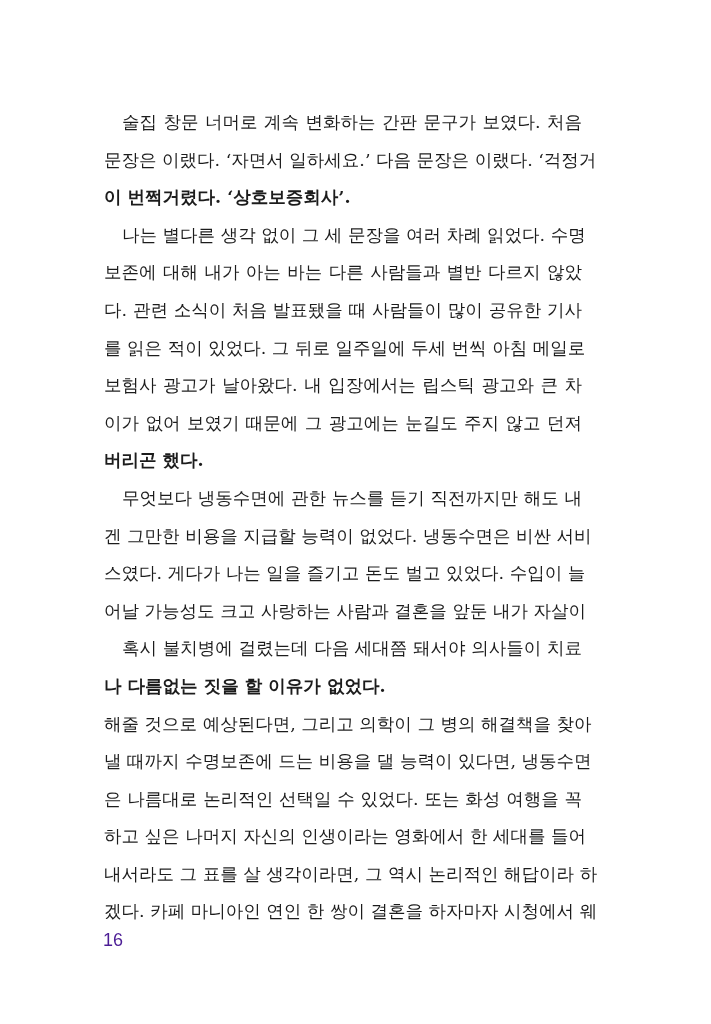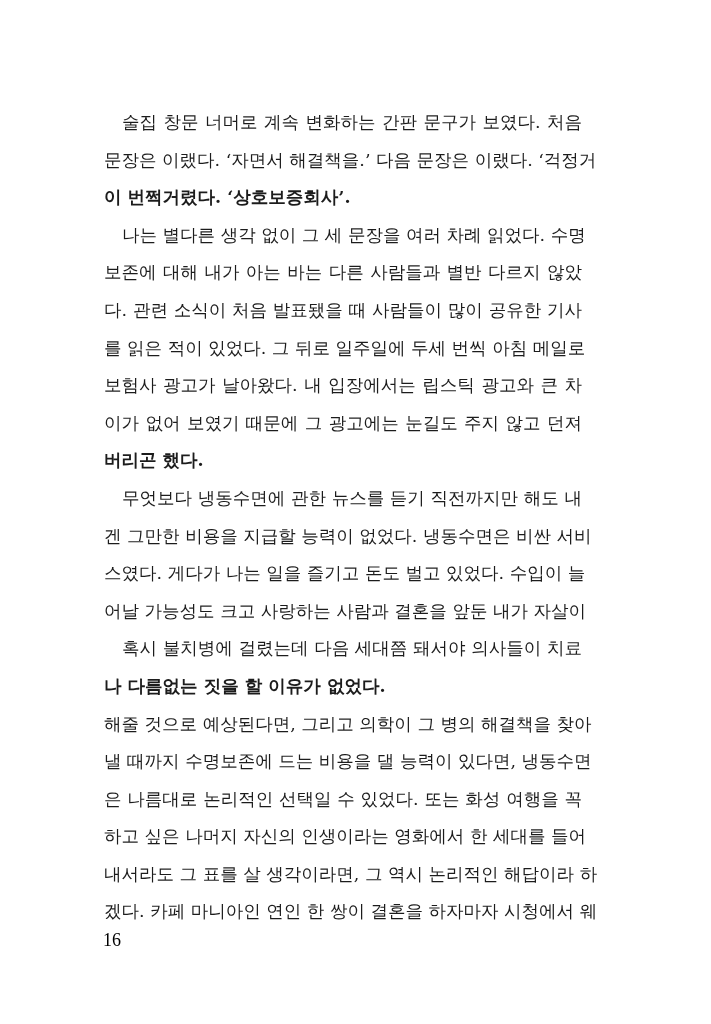--- a/index.html
+++ b/index.html
@@ -44,31 +44,31 @@
     }
     .line.last {
       text-align-last: left;
       font-weight: bold;
     }
     .page-number {
       position: absolute;
       left: 103px;
       top: 930px;
       font-size: 18px;
-      font-family: Liberation Serif, serif;
-      color: #000000;
+      font-family: Liberation Sans, sans-serif;
+      color: #4c1d95;
     }
   </style>
 </head>
 <body>
 
 <div class="page">
   <div class="body-text" id="body-text">
       <div class="line indent">술집 창문 너머로 계속 변화하는 간판 문구가 보였다. 처음</div>
-      <div class="line">문장은 이랬다. ‘자면서 해결책을.’ 다음 문장은 이랬다. ‘걱정거</div>
+      <div class="line">문장은 이랬다. ‘자면서 일하세요.’ 다음 문장은 이랬다. ‘걱정거</div>
       <div class="line last">이 번쩍거렸다. ‘상호보증회사’.</div>
       <div class="line indent">나는 별다른 생각 없이 그 세 문장을 여러 차례 읽었다. 수명</div>
       <div class="line">보존에 대해 내가 아는 바는 다른 사람들과 별반 다르지 않았</div>
       <div class="line">다. 관련 소식이 처음 발표됐을 때 사람들이 많이 공유한 기사</div>
       <div class="line">를 읽은 적이 있었다. 그 뒤로 일주일에 두세 번씩 아침 메일로</div>
       <div class="line">보험사 광고가 날아왔다. 내 입장에서는 립스틱 광고와 큰 차</div>
       <div class="line">이가 없어 보였기 때문에 그 광고에는 눈길도 주지 않고 던져</div>
       <div class="line last">버리곤 했다.</div>
       <div class="line indent">무엇보다 냉동수면에 관한 뉴스를 듣기 직전까지만 해도 내</div>
       <div class="line">겐 그만한 비용을 지급할 능력이 없었다. 냉동수면은 비싼 서비</div>

